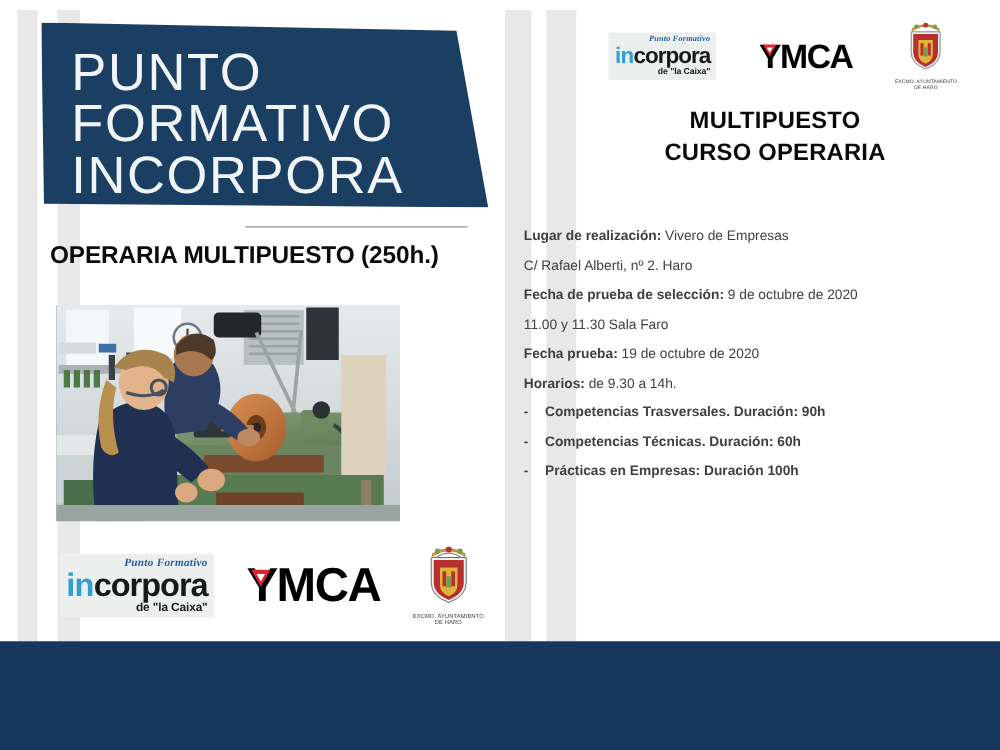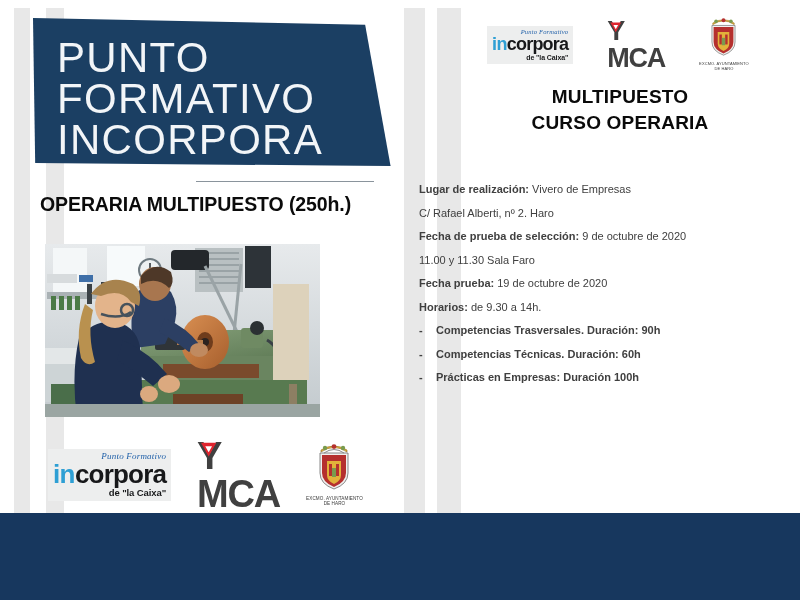--- a/index.html
+++ b/index.html
@@ -102,21 +102,21 @@
     position: relative;
     background: #edeeee;
     padding: 3px 5px 3px 5px;
     display: inline-block;
     line-height: 1;
   }
   .inc-top {
     color: #1f5fa8;
     font-family: "Liberation Serif", serif;
     font-style: italic;
-    font-weight: normal;
+    font-weight: bold;
     text-align: right;
     letter-spacing: 0.2px;
   }
   .inc-main { line-height: 0.95; white-space: nowrap; }
   .inc-in { color: #2e9fd4; font-weight: bold; letter-spacing: -0.6px; }
   .inc-corpora { color: #17181a; font-weight: bold; letter-spacing: -0.8px; text-align: center; }
   .inc-bottom {
     color: #17181a;
     font-weight: bold;
     text-align: right;
@@ -130,25 +130,24 @@
   
   .logo-row-top .inc-top    { font-size: 6.5px; margin-bottom: 1px; }
   .logo-row-top .inc-in,
   .logo-row-top .inc-corpora{ font-size: 18px; }
   .logo-row-top .inc-bottom { font-size: 7px; margin-top: 1px; }
 
   
   .ymca {
     display: flex;
     align-items: flex-start;
-    color: #404040;
+    color: #000000;
     font-weight: bold;
     letter-spacing: -1.2px;
     line-height: 1;
-    flex-direction: column;
   }
   .logo-row-bottom .ymca { font-size: 38px; }
   .logo-row-top .ymca    { font-size: 27px; }
   .ymca-y { position: relative; display: inline-block; }
   .ymca-tri {
     position: absolute;
     left: 50%;
     transform: translateX(-52%);
   }
   .logo-row-bottom .ymca-tri { top: 5px;   width: 17px; }

